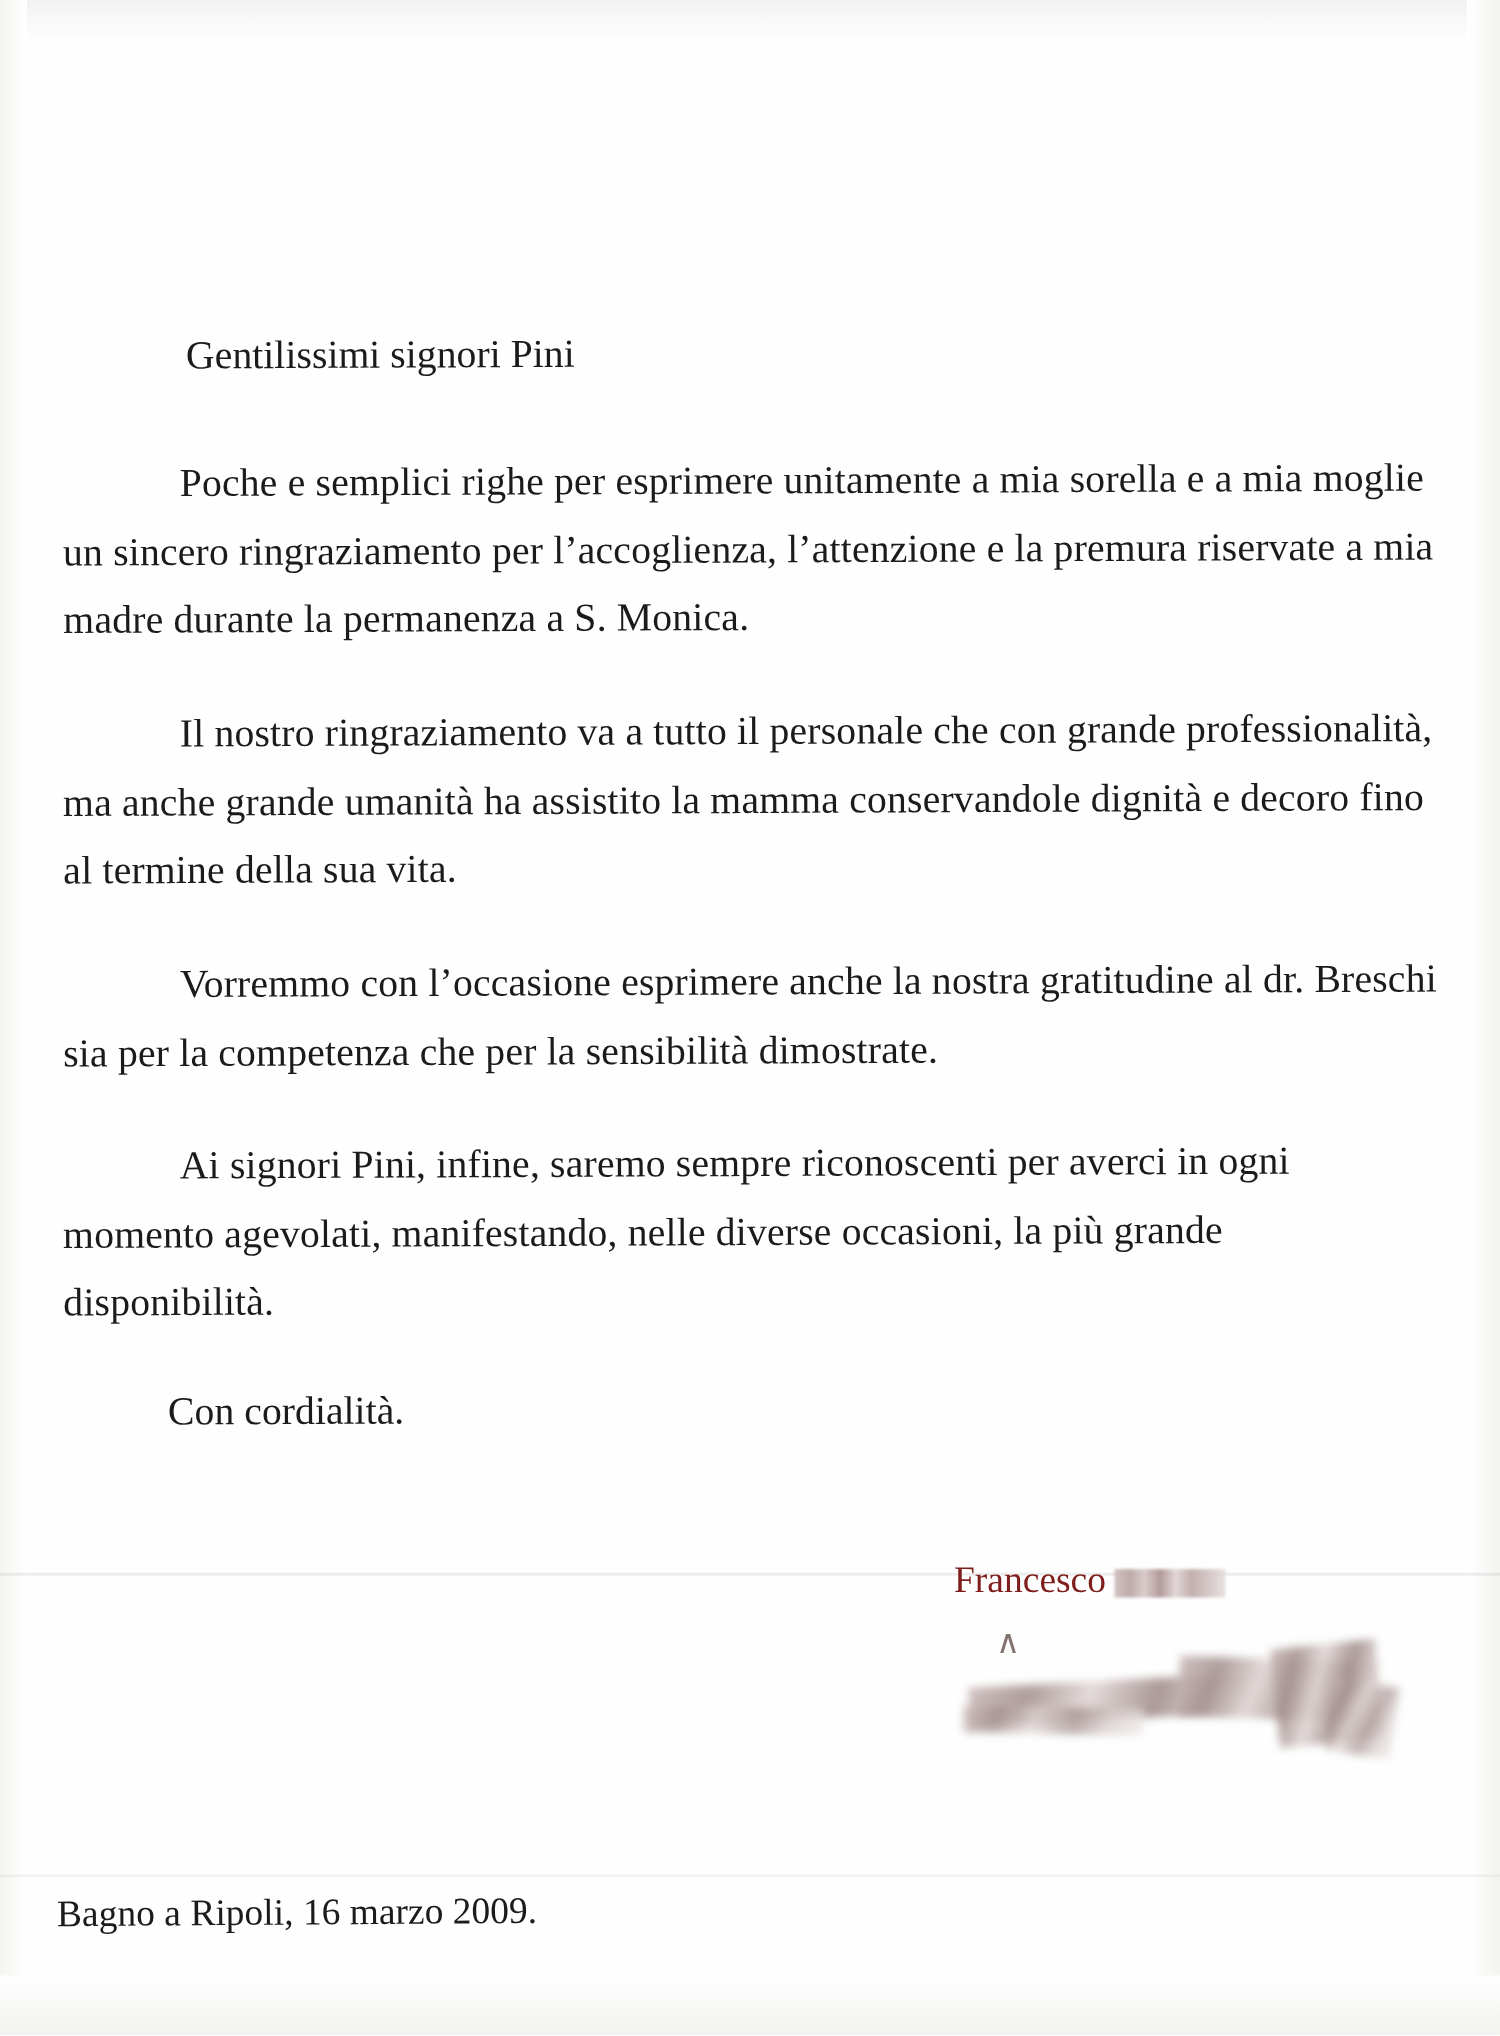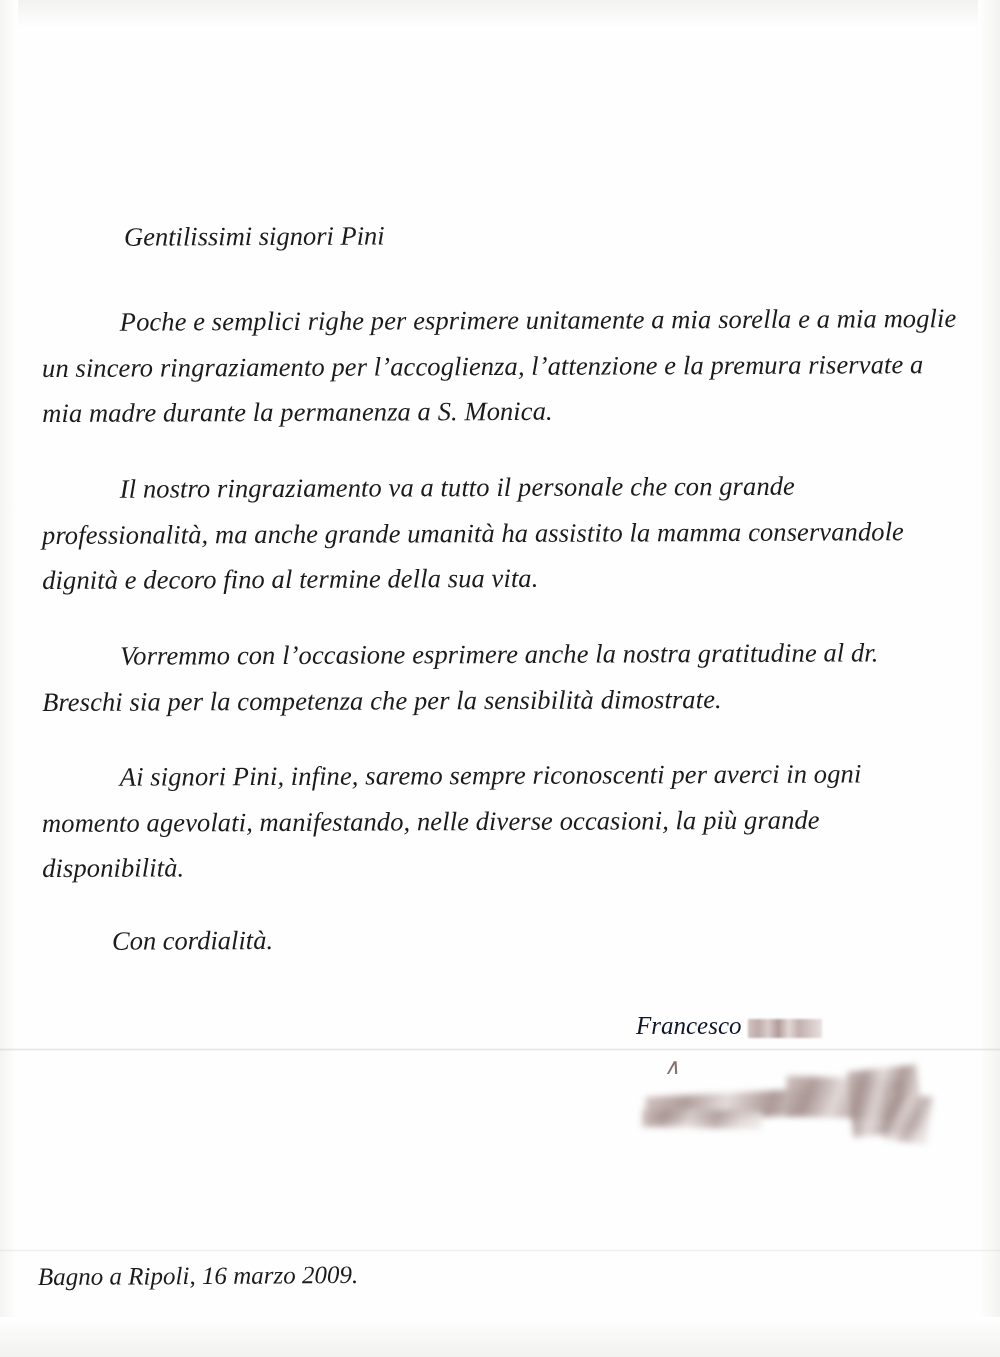--- a/index.html
+++ b/index.html
@@ -8,21 +8,20 @@
     background: #ffffff;
   }
   .page {
     position: relative;
     width: 1000px;
     height: 1357px;
     background: #fefefe;
     overflow: hidden;
     font-family: "Liberation Serif", serif;
     color: #1a1a1a;
-    font-style: italic;
   }
   
   .scan-edge-top {
     position: absolute;
     top: 0; left: 0; right: 0;
     height: 26px;
     background: linear-gradient(to bottom, #f2f3f1 0%, #fdfdfd 100%);
     pointer-events: none;
   }
   .scan-edge-left {
@@ -89,22 +88,23 @@
   }
 
   .signature-block {
     position: absolute;
     left: 636px;
     top: 1012px;
     width: 320px;
   }
   .sig-name {
     font-size: 25px;
-    color: #0f172a;
+    color: #7f1d1d;
     white-space: nowrap;
+    margin-top: 28px;
   }
   .sig-redacted {
     display: inline-block;
     vertical-align: middle;
     margin-left: 6px;
     width: 74px;
     height: 19px;
     background:
       linear-gradient(90deg,
         #cdbcbb 0%, #b9a3a2 14%, #d6c8c7 27%,

